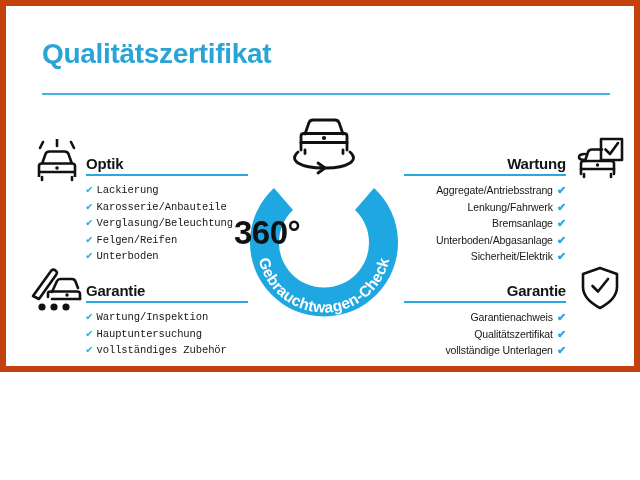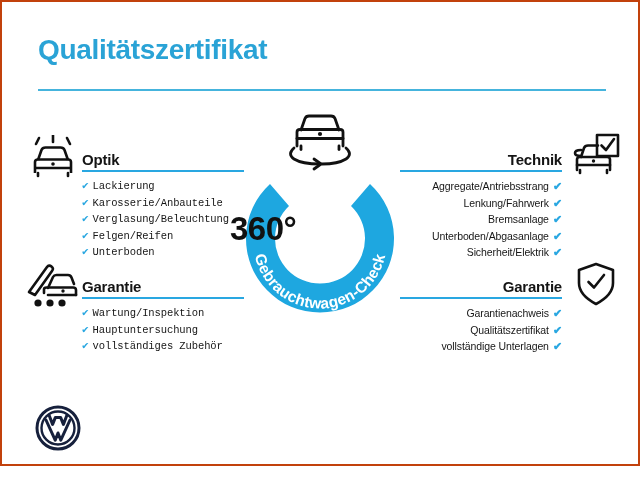--- a/index.html
+++ b/index.html
@@ -6,23 +6,23 @@
     margin: 0;
     padding: 0;
     background: #ffffff;
   }
   body {
     font-family: "Liberation Sans", sans-serif;
   }
   #page {
     position: relative;
     width: 640px;
-    height: 466px;
+    height: 372px;
     background: #ffffff;
-    border: 2px solid #c2410c;
+    border: 6px solid #c2410c;
     box-sizing: border-box;
     overflow: hidden;
   }
 
   
   #title {
     position: absolute;
     left: 36px;
     top: 32px;
     font-size: 28px;
@@ -229,21 +229,21 @@
         <line x1="12" y1="37" x2="12" y2="40"></line>
         <line x1="39" y1="37" x2="39" y2="40"></line>
         <rect x="29" y="2" width="21" height="21"></rect>
         <polyline points="33.5,12.5 38,17 46,6"></polyline>
       </g>
       <circle cx="25.5" cy="28" r="1.7" fill="#111"></circle>
     </svg>
   </div>
   <div class="section right-sec" id="sec-technik" style="left:398px; top:140px; width:162px;">
     <div class="sec-head">
-      <div class="sec-title">Technik</div>
+      <div class="sec-title">Wartung</div>
     </div>
     <div class="sec-rule"></div>
     <ul class="sec-list">
       <li><span>Aggregate/Antriebsstrang</span><span class="chk">✔</span></li>
       <li><span>Lenkung/Fahrwerk</span><span class="chk">✔</span></li>
       <li><span>Bremsanlage</span><span class="chk">✔</span></li>
       <li><span>Unterboden/Abgasanlage</span><span class="chk">✔</span></li>
       <li><span>Sicherheit/Elektrik</span><span class="chk">✔</span></li>
     </ul>
   </div>

